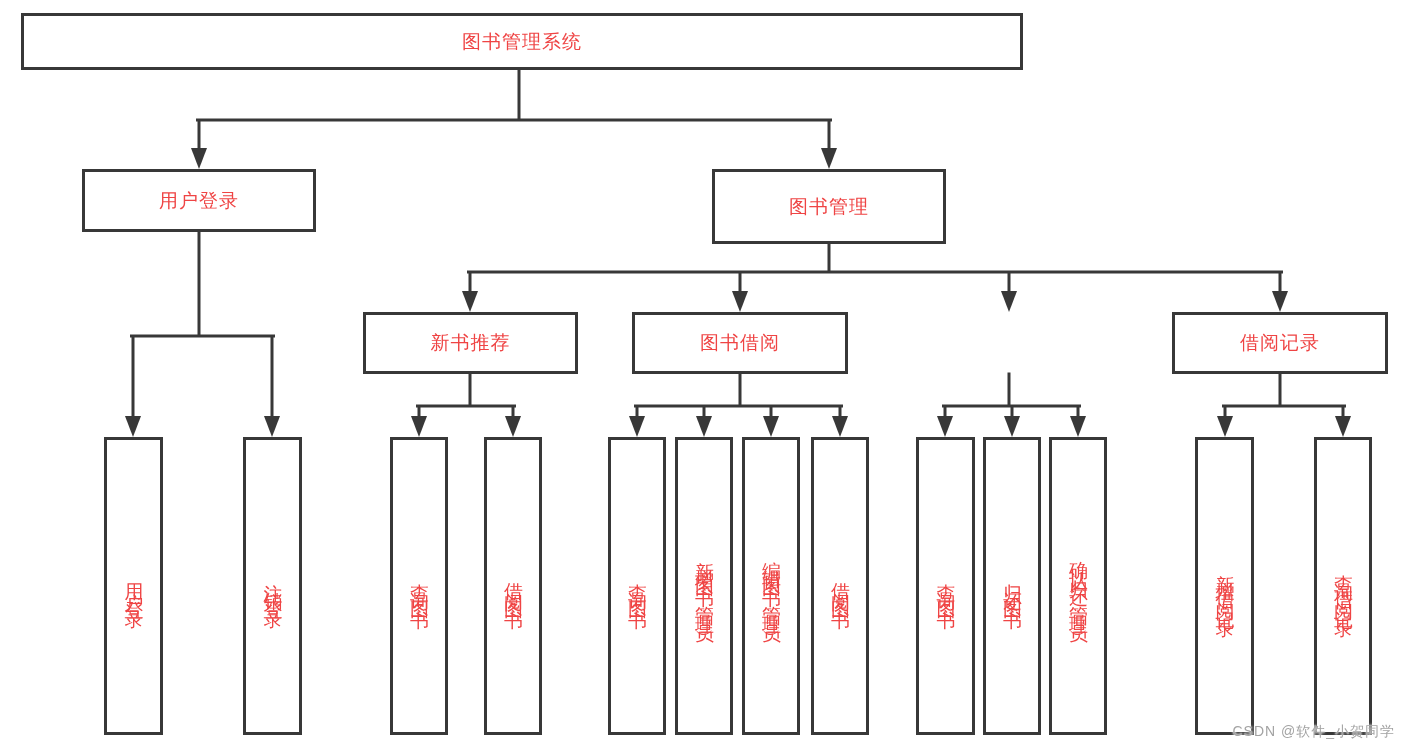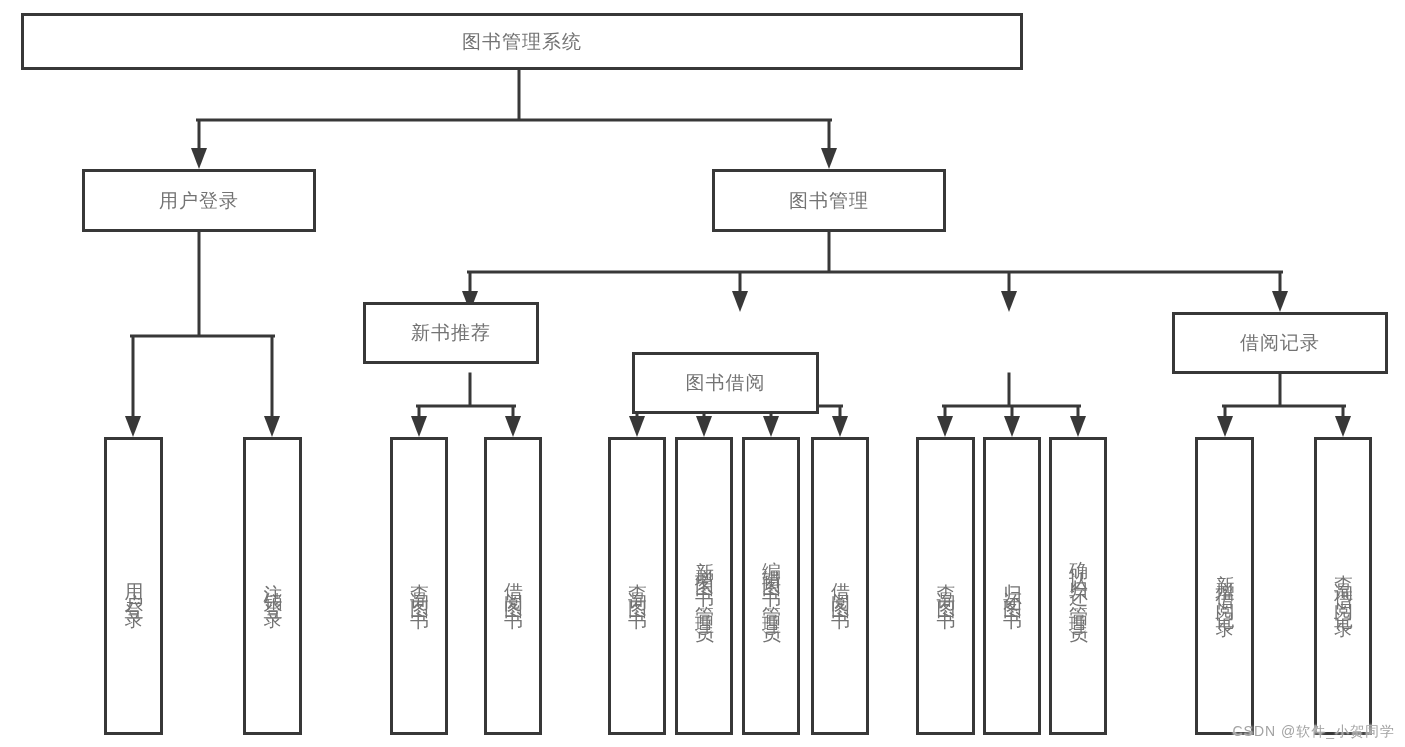--- a/index.html
+++ b/index.html
@@ -24,21 +24,21 @@
     pointer-events: none;
   }
   .node {
     position: absolute;
     box-sizing: border-box;
     background: #ffffff;
     border: 3px solid #383838;
     display: flex;
     align-items: center;
     justify-content: center;
-    color: #737373;
+    color: #ef4444;
     font-size: 19px;
     letter-spacing: 1px;
     text-align: center;
   }
   .leaf {
     padding: 4px 0;
   }
   .leaf .vtext {
     writing-mode: vertical-lr;
     text-orientation: mixed;
@@ -102,28 +102,28 @@
     </g>
   </svg>
 
   <div class="node" style="left:21px; top:13px; width:1002px; height:57px;">
     <span>图书管理系统</span>
   </div>
 
   <div class="node" style="left:82px; top:169px; width:234px; height:63px;">
     <span>用户登录</span>
   </div>
-  <div class="node" style="left:712px; top:169px; width:234px; height:63px;">
+  <div class="node" style="left:712px; top:169px; width:234px; height:75px;">
     <span>图书管理</span>
   </div>
 
-  <div class="node" style="left:363px; top:302px; width:176px; height:62px;">
+  <div class="node" style="left:363px; top:312px; width:215px; height:62px;">
     <span>新书推荐</span>
   </div>
-  <div class="node" style="left:632px; top:312px; width:187px; height:62px;margin-top:40px;">
+  <div class="node" style="left:632px; top:312px; width:216px; height:62px;">
     <span>图书借阅</span>
   </div>
   <div class="node" style="left:1172px; top:312px; width:216px; height:62px;font-family:Liberation Mono, monospace;">
     <span>借阅记录</span>
   </div>
 
   <div class="node leaf" style="left:104px; top:437px; width:59px; height:298px;">
     <span class="vtext">用户登录</span>
   </div>
   <div class="node leaf" style="left:243px; top:437px; width:59px; height:298px;">

